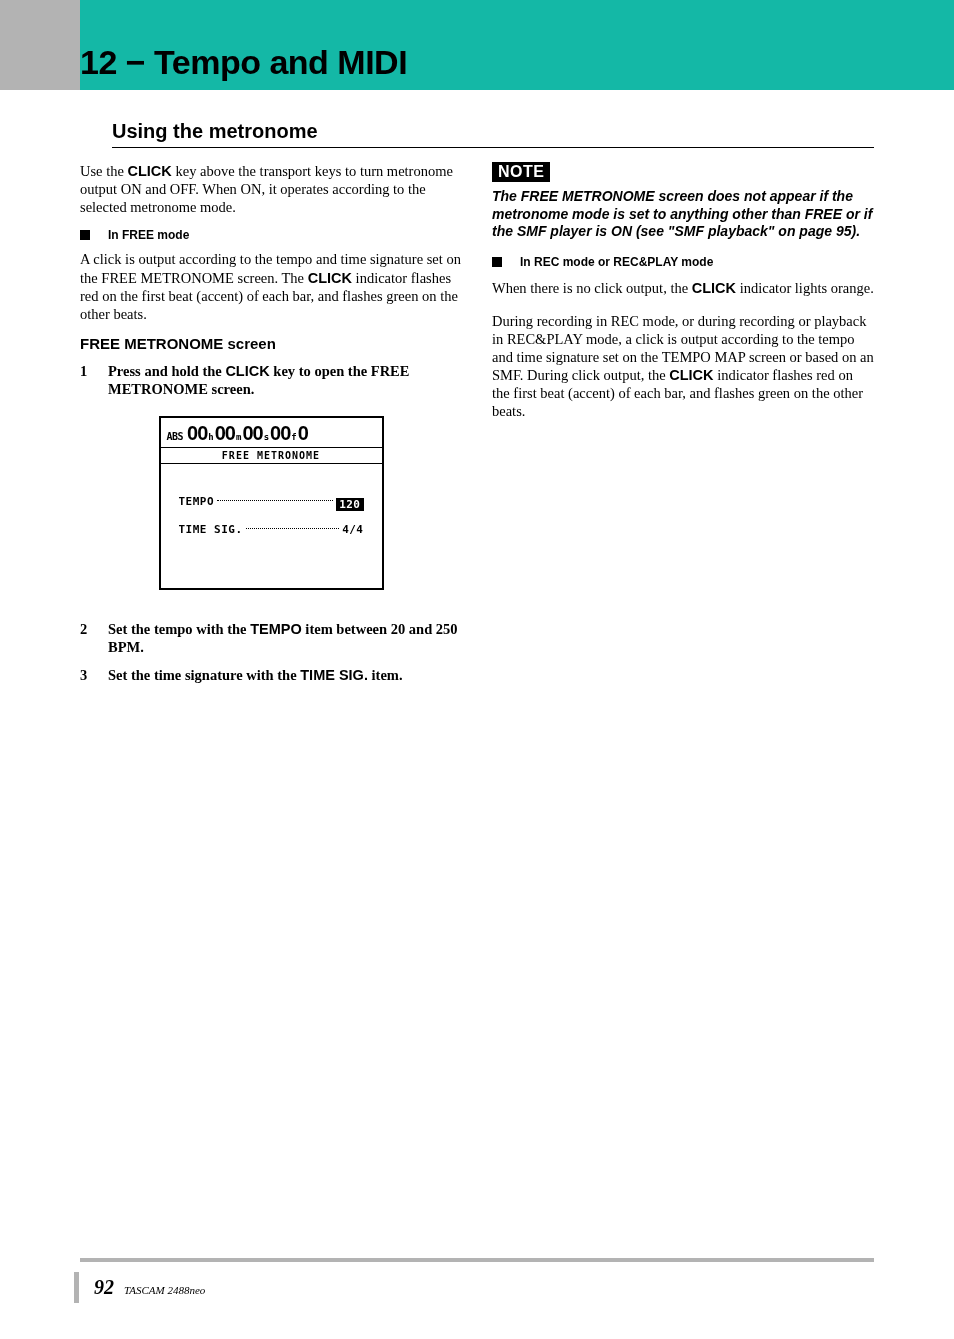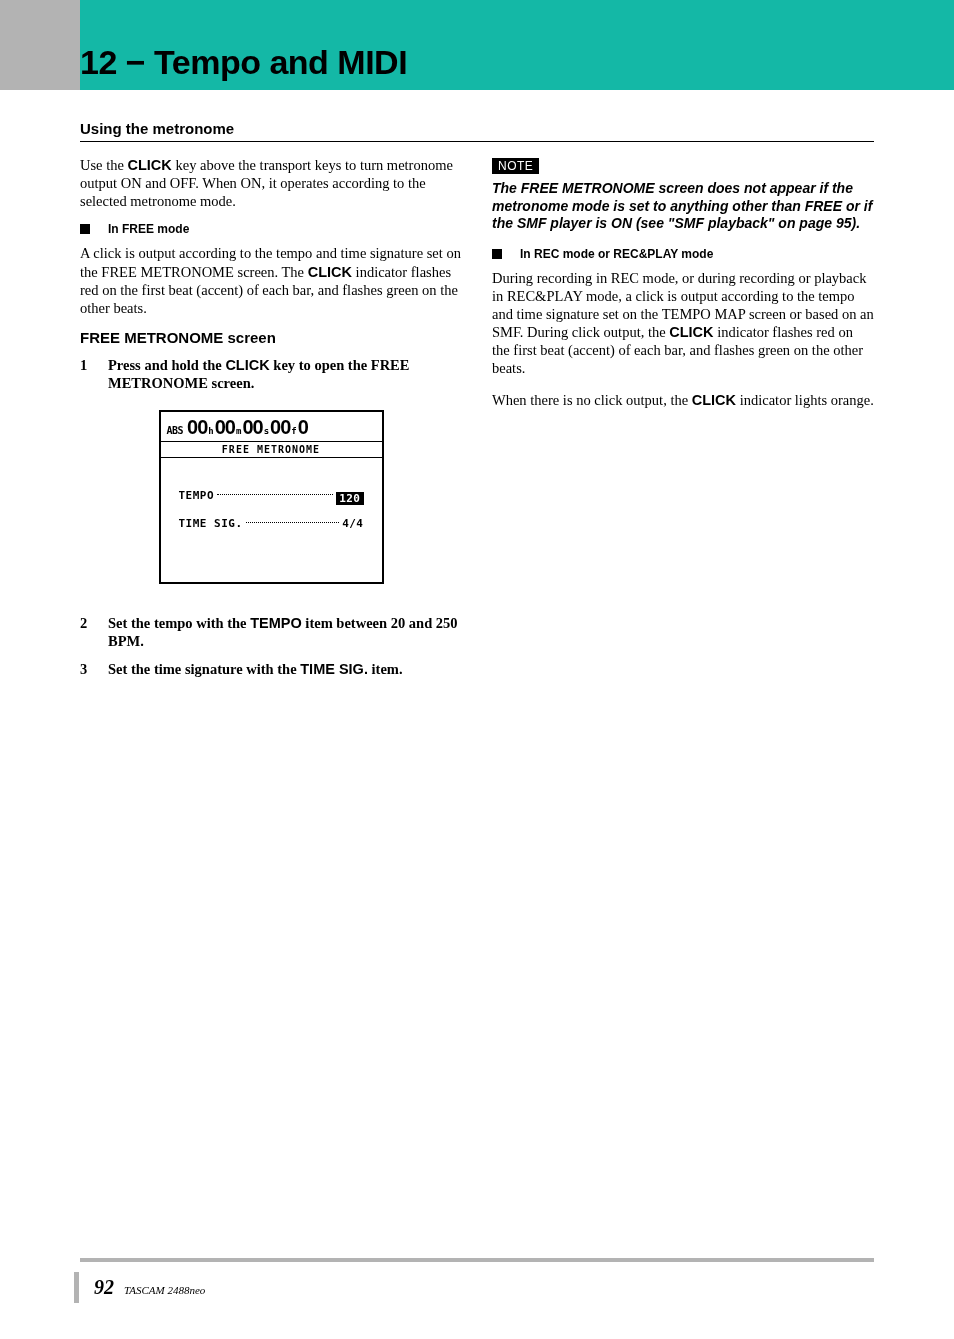--- a/index.html
+++ b/index.html
@@ -33,24 +33,25 @@
       font-size: 34px;
       color: #000;
       letter-spacing: -0.5px;
     }
     .content {
       padding: 30px 80px 0 80px;
     }
     .section-heading {
       font-family: "Helvetica Neue", Helvetica, Arial, sans-serif;
       font-weight: 800;
-      font-size: 15px;
+      font-size: 20px;
       border-bottom: 1px solid #000;
       padding-bottom: 4px;
       margin-bottom: 14px;
+      margin-left: 32px;
     }
     .columns {
       display: flex;
       gap: 30px;
       justify-content: flex-end;
     }
     .col {
       flex: 1;
       min-width: 0;
     }
@@ -94,22 +95,22 @@
       font-weight: bold;
     }
     .step-num { width: 10px; flex-shrink: 0; }
     .step-body { flex: 1; }
     .step-body .kbd { font-weight: 800; }
     .note-label {
       display: inline-block;
       background: #000;
       color: #fff;
       font-family: "Helvetica Neue", Helvetica, Arial, sans-serif;
-      font-weight: 400;
-      font-size: 12px;
+      font-weight: 700;
+      font-size: 16px;
       padding: 1px 6px;
       margin-bottom: 6px;
       letter-spacing: 0.5px;
     }
     .note-text {
       font-family: "Helvetica Neue", Helvetica, Arial, sans-serif;
       font-weight: 700;
       font-style: italic;
       font-size: 14px;
       line-height: 1.25;
@@ -286,26 +287,26 @@
 
     <div class="col">
       <div class="note-label">NOTE</div>
       <p class="note-text">The FREE METRONOME screen does not appear if the metronome mode is set to anything other than FREE or if the SMF player is ON (see "SMF playback" on page 95).</p>
 
       <div class="sub-heading">
         <span class="sub-bullet"></span>
         <span>In REC mode or REC&amp;PLAY mode</span>
       </div>
 
+      <p class="body-text" style="line-height:1.6">
+        <span>When there is no click output, the </span><span class="kbd">CLICK</span><span> indicator lights orange.</span>
+      </p>
+
       <p class="body-text">
         <span>During recording in REC mode, or during recording or playback in REC&amp;PLAY mode, a click is output according to the tempo and time signature set on the TEMPO MAP screen or based on an SMF. During click output, the </span><span class="kbd">CLICK</span><span> indicator flashes red on the first beat (accent) of each bar, and flashes green on the other beats.</span>
-      </p>
-
-      <p class="body-text" style="line-height:1.6">
-        <span>When there is no click output, the </span><span class="kbd">CLICK</span><span> indicator lights orange.</span>
       </p>
     </div>
   </div>
 </div>
 
 <div class="footer">
   <div class="footer-left-bar"></div>
   <span class="page-num">92</span>
   <span class="footer-text">TASCAM  2488neo</span>
 </div>

